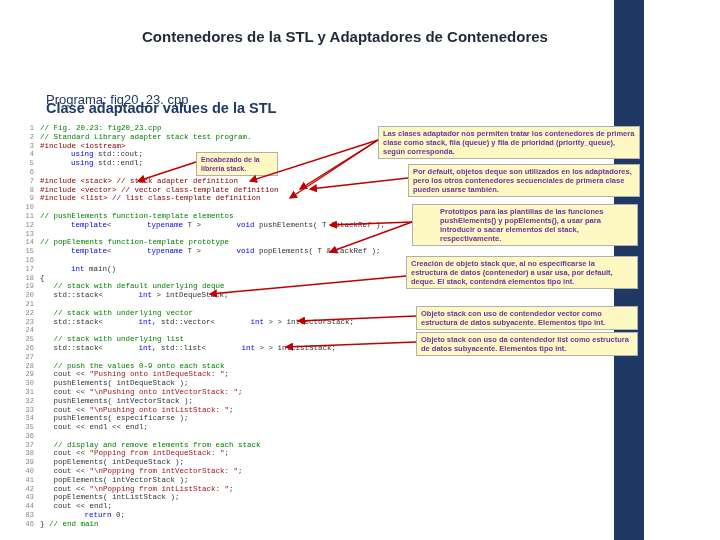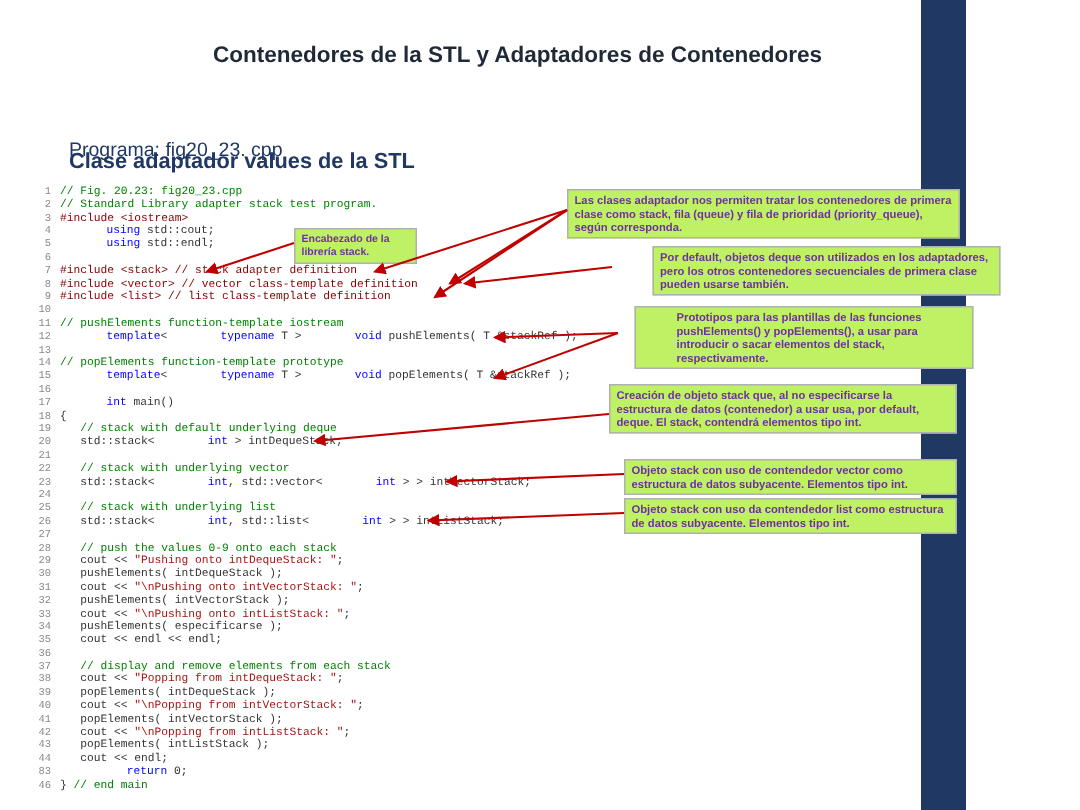--- a/index.html
+++ b/index.html
@@ -76,21 +76,21 @@
   .code-txt {
     flex: 1;
   }
   .c-comment { color: #008000; margin-top: 48px; }
   .c-pre { color: #800000; }
   .c-kw { color: #0000ff; padding-left: 31px; }
   .c-str { color: #a31515; }
 
   .callout {
     position: absolute;
-    background: #bef264;
+    background: #fef9c3;
     border: 0.5px solid #b0b0b0;
     font-size: 7.5px;
     line-height: 9px;
     color: #7030a0;
     font-weight: bold;
     padding: 2px 4px;
     font-family: Arial, Helvetica, sans-serif;
   }
   .callout.small { font-size: 7px; }
   svg.arrows {
@@ -120,21 +120,21 @@
       <div class="code-line"><span class="ln">1</span><span class="code-txt"><span class="c-comment">// Fig. 20.23: fig20_23.cpp</span></span></div>
       <div class="code-line"><span class="ln">2</span><span class="code-txt"><span class="c-comment">// Standard Library adapter stack test program.</span></span></div>
       <div class="code-line"><span class="ln">3</span><span class="code-txt"><span class="c-pre">#include &lt;iostream&gt;</span></span></div>
       <div class="code-line"><span class="ln">4</span><span class="code-txt"><span class="c-kw">using</span> std::cout;</span></div>
       <div class="code-line"><span class="ln">5</span><span class="code-txt"><span class="c-kw">using</span> std::endl;</span></div>
       <div class="code-line"><span class="ln">6</span><span class="code-txt"></span></div>
       <div class="code-line"><span class="ln">7</span><span class="code-txt"><span class="c-pre">#include &lt;stack&gt; // stack adapter definition</span></span></div>
       <div class="code-line"><span class="ln">8</span><span class="code-txt"><span class="c-pre">#include &lt;vector&gt; // vector class-template definition</span></span></div>
       <div class="code-line"><span class="ln">9</span><span class="code-txt"><span class="c-pre">#include &lt;list&gt; // list class-template definition</span></span></div>
       <div class="code-line"><span class="ln">10</span><span class="code-txt"></span></div>
-      <div class="code-line"><span class="ln">11</span><span class="code-txt"><span class="c-comment">// pushElements function-template iostream</span></span></div>
+      <div class="code-line"><span class="ln">11</span><span class="code-txt"><span class="c-comment">// pushElements function-template elementos</span></span></div>
       <div class="code-line"><span class="ln">12</span><span class="code-txt"><span class="c-kw">template</span>&lt; <span class="c-kw">typename</span> T &gt; <span class="c-kw">void</span> pushElements( T &amp;stackRef );</span></div>
       <div class="code-line"><span class="ln">13</span><span class="code-txt"></span></div>
       <div class="code-line"><span class="ln">14</span><span class="code-txt"><span class="c-comment">// popElements function-template prototype</span></span></div>
       <div class="code-line"><span class="ln">15</span><span class="code-txt"><span class="c-kw">template</span>&lt; <span class="c-kw">typename</span> T &gt; <span class="c-kw">void</span> popElements( T &amp;stackRef );</span></div>
       <div class="code-line"><span class="ln">16</span><span class="code-txt"></span></div>
       <div class="code-line"><span class="ln">17</span><span class="code-txt"><span class="c-kw">int</span> main()</span></div>
       <div class="code-line"><span class="ln">18</span><span class="code-txt">{</span></div>
       <div class="code-line"><span class="ln">19</span><span class="code-txt">   <span class="c-comment">// stack with default underlying deque</span></span></div>
       <div class="code-line"><span class="ln">20</span><span class="code-txt">   std::stack&lt; <span class="c-kw">int</span> &gt; intDequeStack;</span></div>
       <div class="code-line"><span class="ln">21</span><span class="code-txt"></span></div>
@@ -160,22 +160,22 @@
       <div class="code-line"><span class="ln">41</span><span class="code-txt">   popElements( intVectorStack );</span></div>
       <div class="code-line"><span class="ln">42</span><span class="code-txt">   cout &lt;&lt; <span class="c-str">"\nPopping from intListStack: "</span>;</span></div>
       <div class="code-line"><span class="ln">43</span><span class="code-txt">   popElements( intListStack );</span></div>
       <div class="code-line"><span class="ln">44</span><span class="code-txt">   cout &lt;&lt; endl;</span></div>
       <div class="code-line"><span class="ln">83</span><span class="code-txt">   <span class="c-kw">return</span> 0;</span></div>
       <div class="code-line"><span class="ln">46</span><span class="code-txt">} <span class="c-comment">// end main</span></span></div>
     </div>
 
   <div class="callout small" style="top:152px; left:196px; width:82px;">Encabezado de la librería stack.</div>
   <div class="callout" style="top:126px; left:378px; width:262px;">Las clases adaptador nos permiten tratar los contenedores de primera clase como stack, fila (queue) y fila de prioridad (priority_queue), según corresponda.</div>
-  <div class="callout" style="top:164px; left:408px; width:232px;margin-left:27px;">Por default, objetos deque son utilizados en los adaptadores, pero los otros contenedores secuenciales de primera clase pueden usarse también.</div>
-  <div class="callout" style="top:204px; left:423px; width:226px;padding-left:27px;">Prototipos para las plantillas de las funciones pushElements() y popElements(), a usar para introducir o sacar elementos del stack, respectivamente.</div>
+  <div class="callout" style="top:164px; left:408px; width:232px;">Por default, objetos deque son utilizados en los adaptadores, pero los otros contenedores secuenciales de primera clase pueden usarse también.</div>
+  <div class="callout" style="top:204px; left:412px; width:226px;padding-left:27px;">Prototipos para las plantillas de las funciones pushElements() y popElements(), a usar para introducir o sacar elementos del stack, respectivamente.</div>
   <div class="callout" style="top:256px; left:406px; width:232px;">Creación de objeto stack que, al no especificarse la estructura de datos (contenedor) a usar usa, por default, deque. El stack, contendrá elementos tipo int.</div>
   <div class="callout" style="top:306px; left:416px; width:222px;">Objeto stack con uso de contendedor vector como estructura de datos subyacente. Elementos tipo int.</div>
   <div class="callout" style="top:332px; left:416px; width:222px;">Objeto stack con uso da contendedor list como estructura de datos subyacente. Elementos tipo int.</div>
 
   <svg class="arrows">
     <defs>
       <marker id="ah" markerWidth="6" markerHeight="6" refX="5" refY="3" orient="auto">
         <path d="M0,0 L6,3 L0,6 Z" fill="#c00000"></path>
       </marker>
     </defs>

